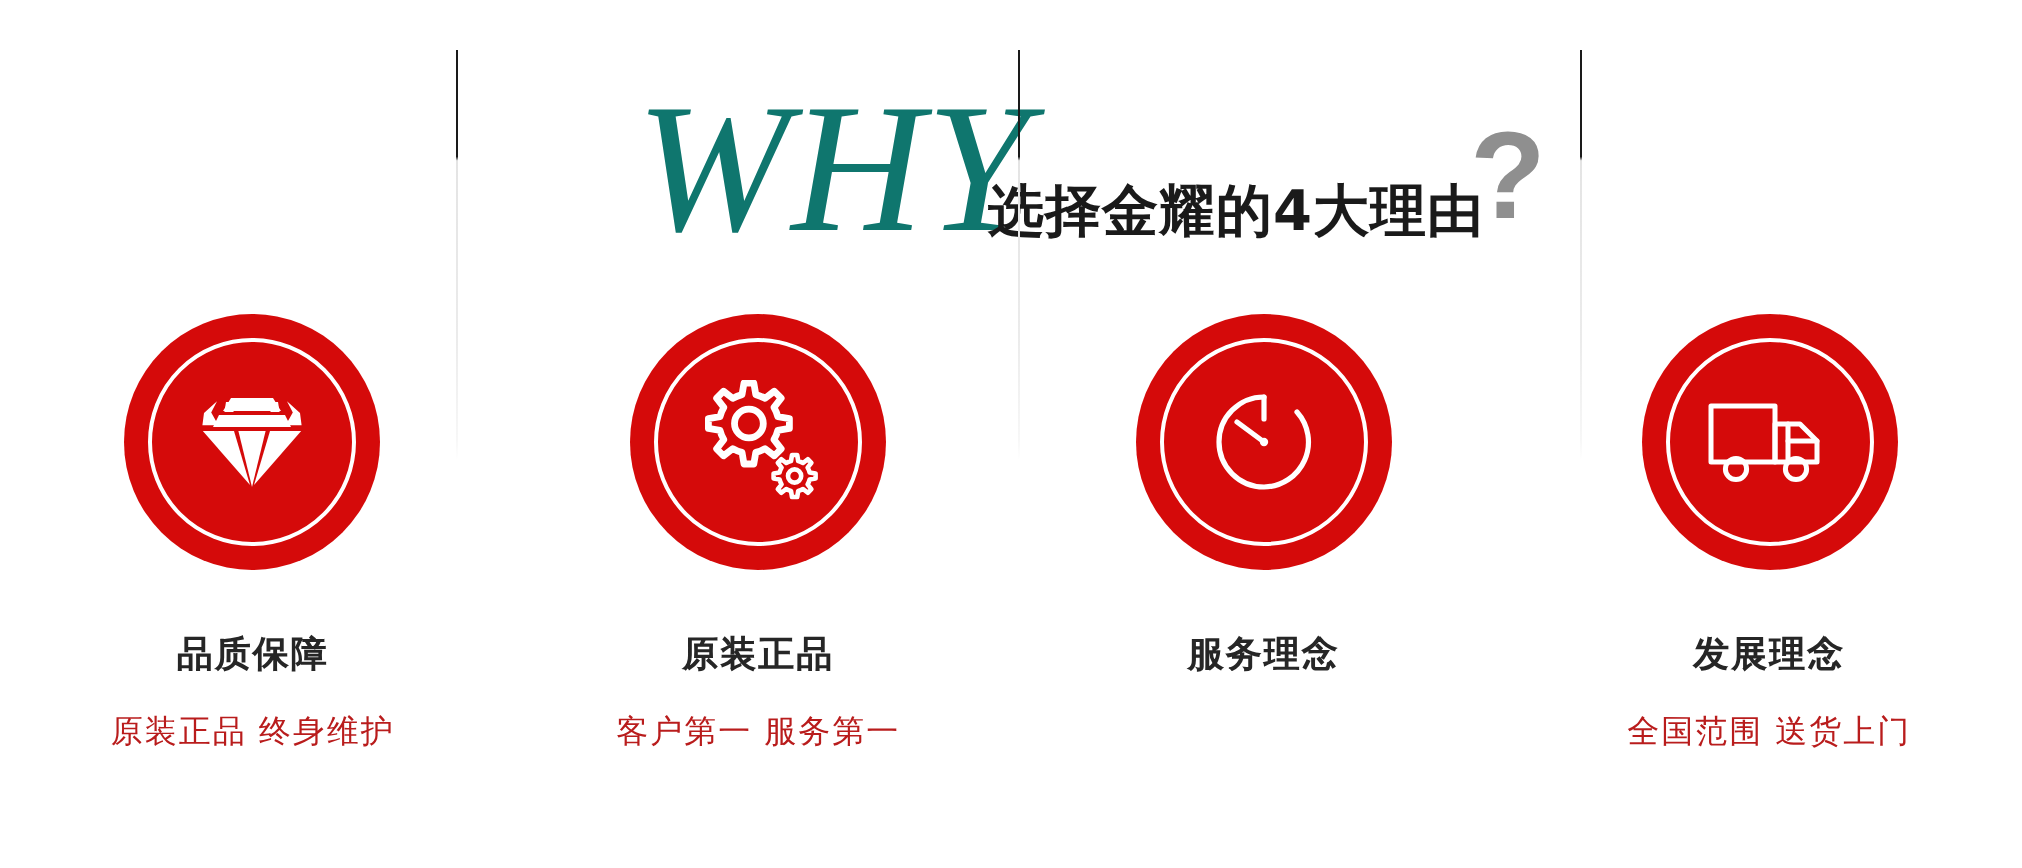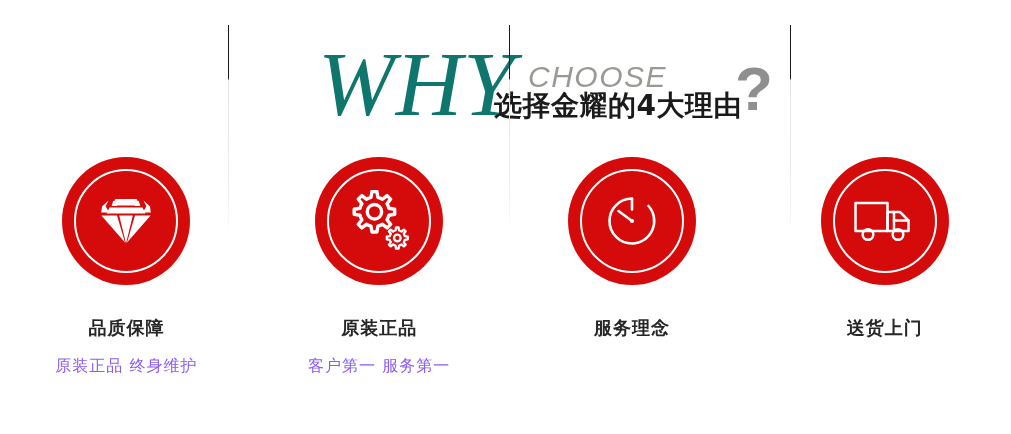--- a/index.html
+++ b/index.html
@@ -151,21 +151,21 @@
     line-height: 1;
     text-align: center;
     white-space: nowrap;
   }
 
   .f-sub {
     margin-top: 21px;
     font-family: "DejaVu Serif", "Liberation Serif", serif;
     font-size: 16px;
     font-weight: 400;
-    color: #8b5cf6;
+    color: #b91c1c;
     letter-spacing: 1px;
     line-height: 1;
     text-align: left;
     white-space: nowrap;
   }
 
   
   .divider {
     position: absolute;
     top: 25px;
@@ -183,21 +183,20 @@
   .divider.d2 { left: 509px; }
   .divider.d3 { left: 790px; }
 </style>
 </head>
 <body>
 
 <div id="banner">
 
   <div id="header">
     <span class="hd-why">WHY</span>
-    <span class="hd-choose">CHOOSE</span>
     <span class="hd-cn">选择金耀的4大理由</span>
     <span class="hd-qmark">?</span>
   </div>
 
   <div id="features">
 
     <div class="feature">
       <div class="circle-wrap">
         <div class="circle"></div>
         <div class="ring"></div>
@@ -280,21 +279,22 @@
               <rect x="2.5" y="6" width="32" height="28"></rect>
               <path d="M34.5 15 L47 15 L55.5 23.5 L55.5 34 L34.5 34 Z"></path>
               <line x1="41" y1="23.5" x2="55.5" y2="23.5"></line>
               <line x1="41" y1="15" x2="41" y2="34"></line>
               <circle cx="15" cy="37.5" r="5.3"></circle>
               <circle cx="45" cy="37.5" r="5.3"></circle>
             </g>
           </svg>
         </div>
       </div>
-      <div class="f-title">送货上门</div>
+      <div class="f-title">发展理念</div>
+      <div class="f-sub">全国范围  送货上门</div>
     </div>
 
   </div>
 
   <div class="divider d1"></div>
   <div class="divider d2"></div>
   <div class="divider d3"></div>
 
 </div>
 

